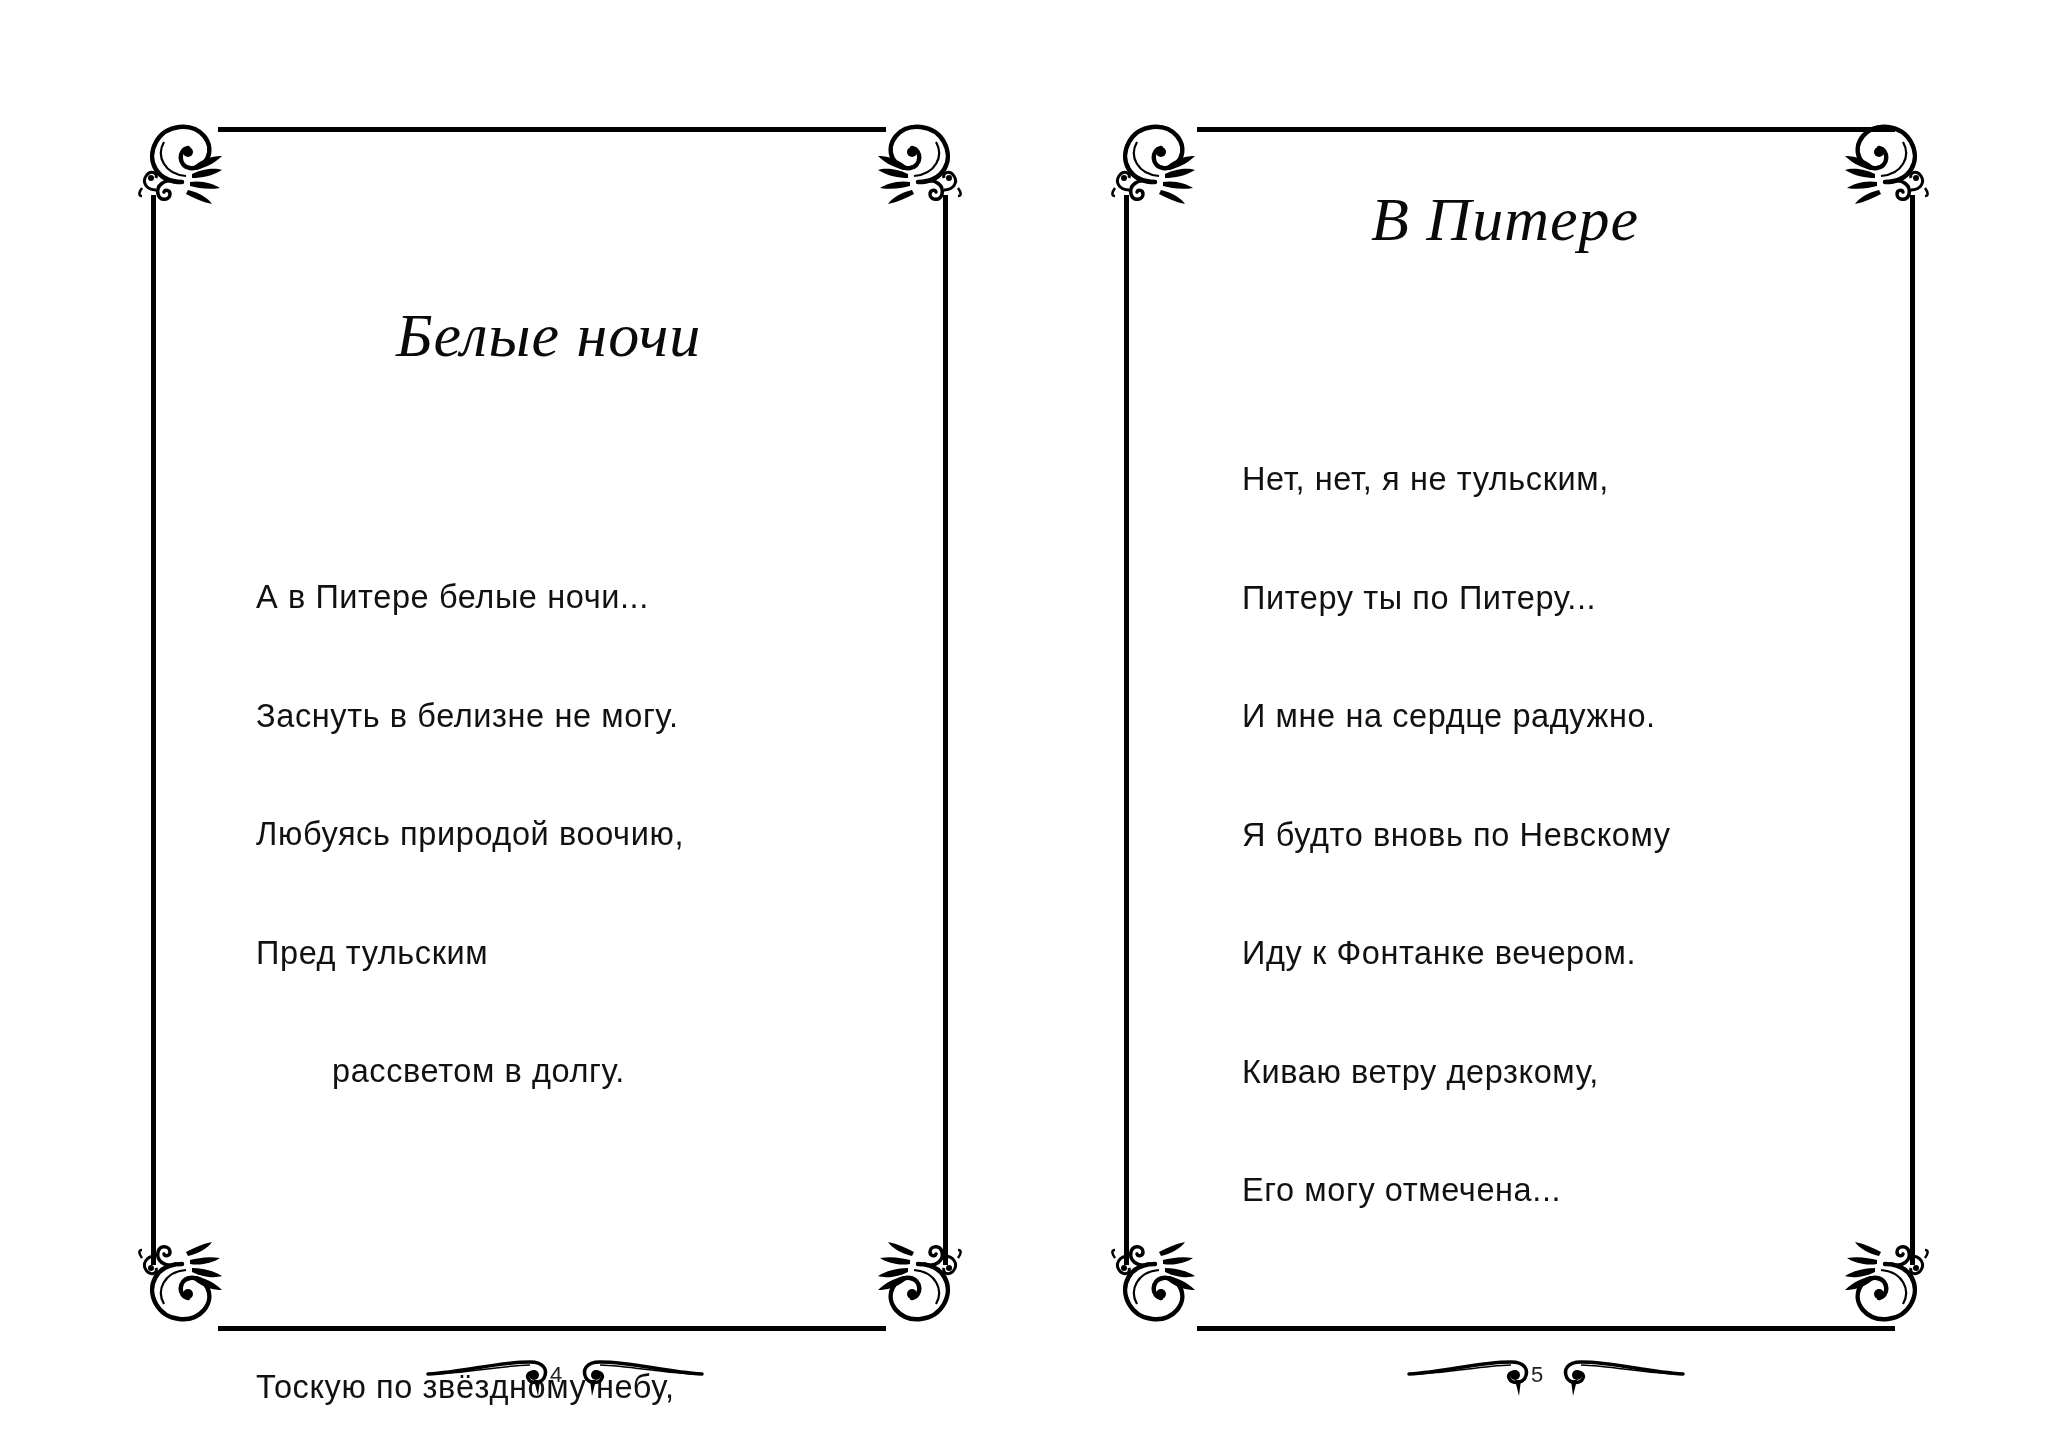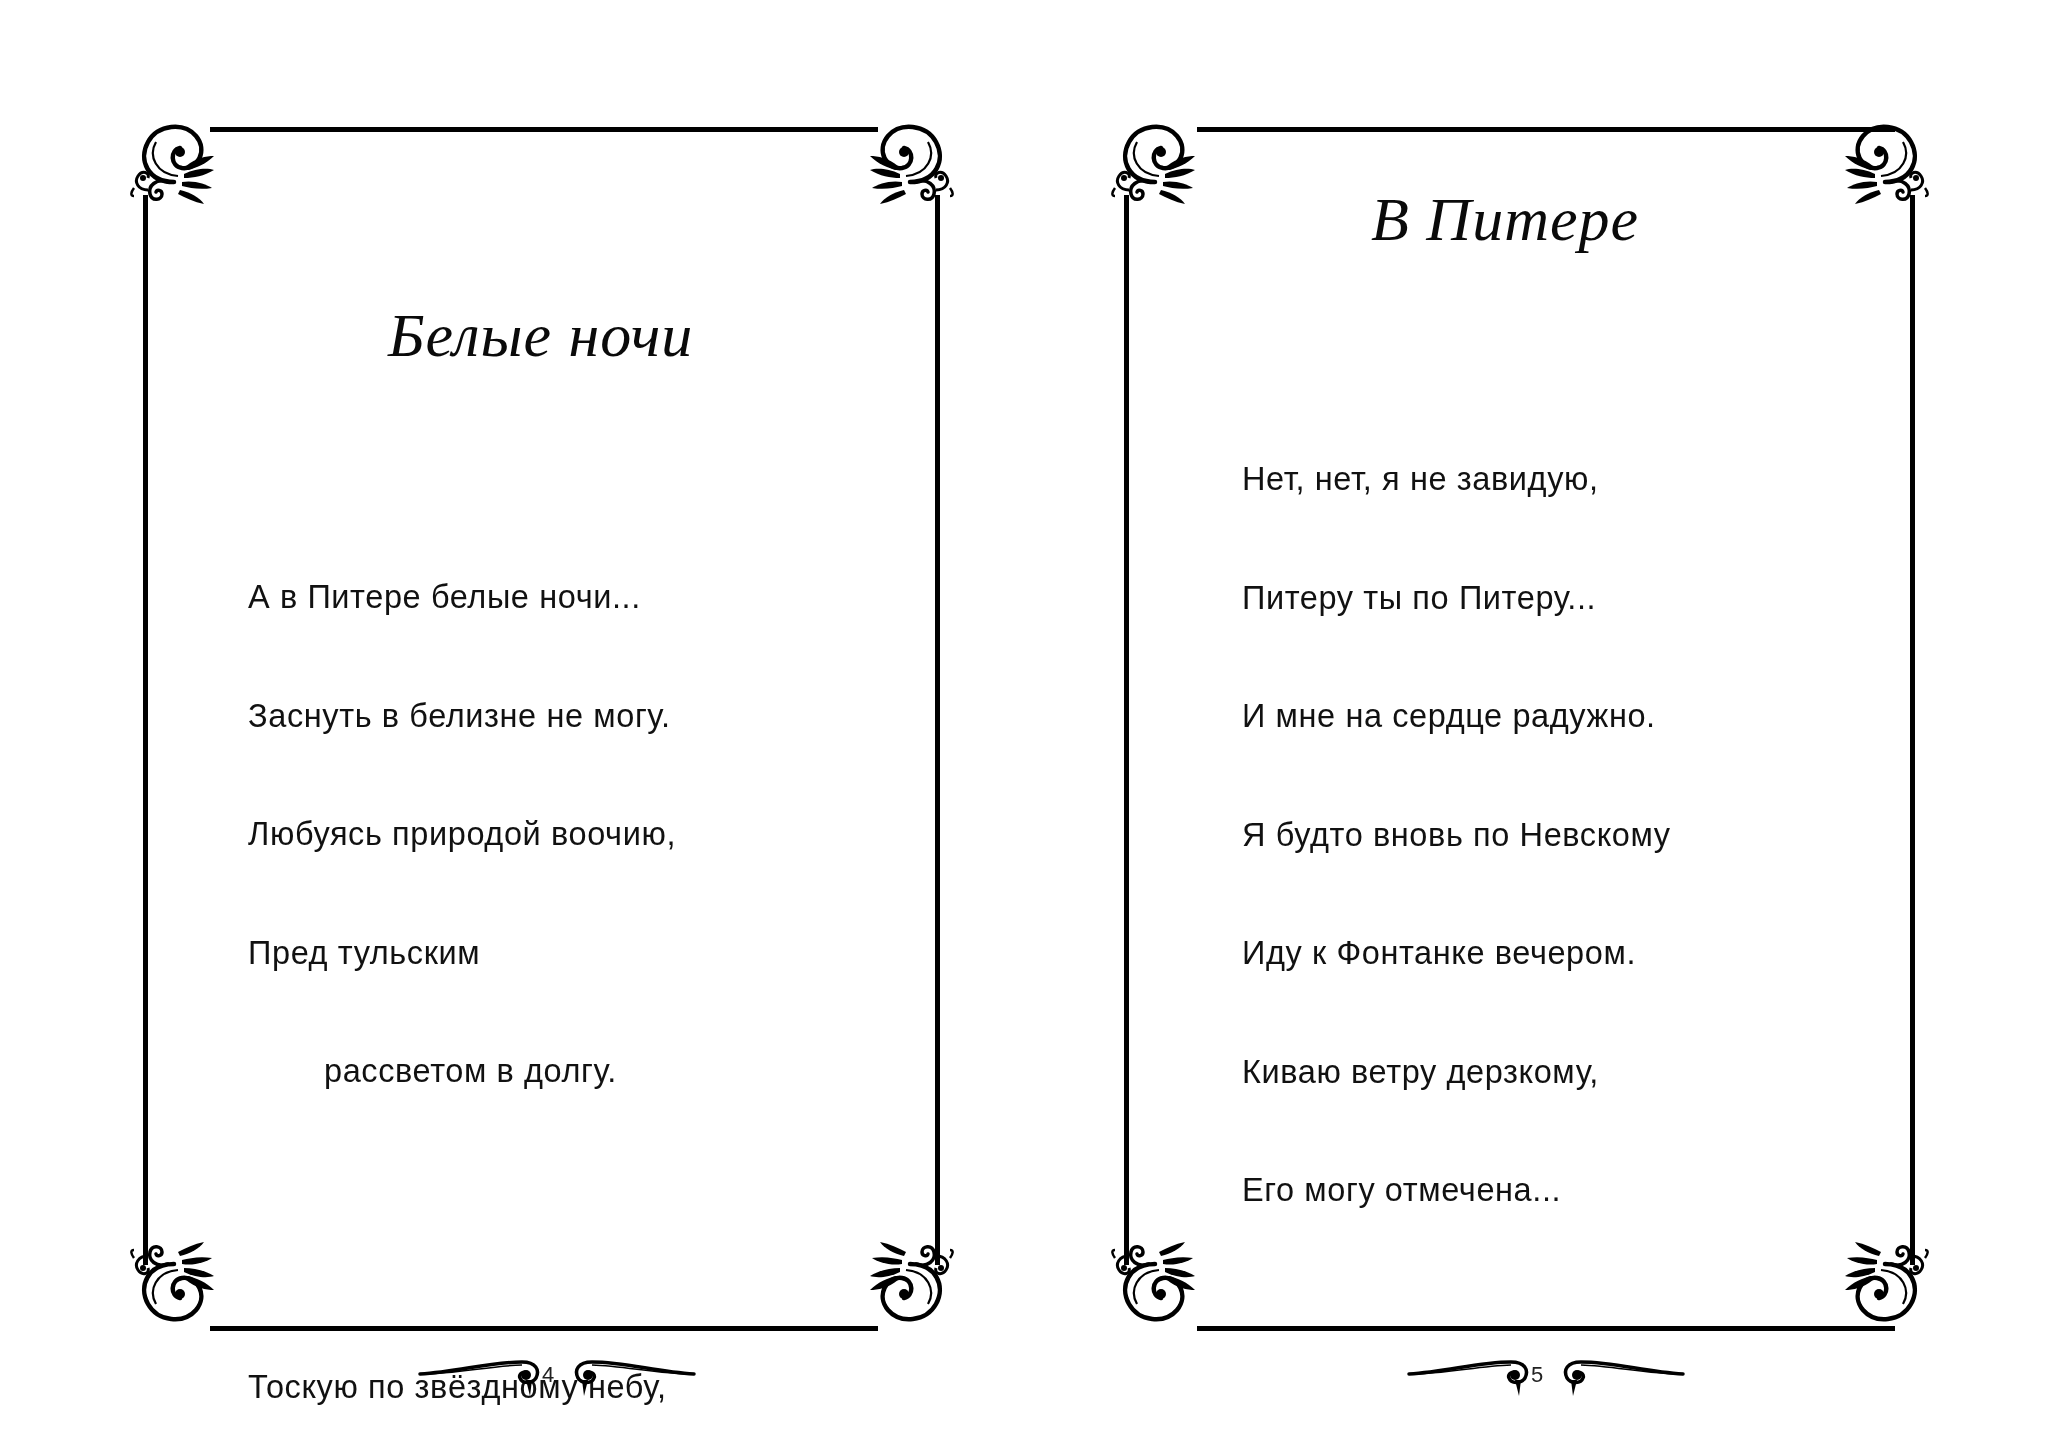--- a/index.html
+++ b/index.html
@@ -13,21 +13,21 @@
       position: relative;
       overflow: hidden;
       font-family: "Liberation Sans", sans-serif;
       color: #111111;
     }
     .page {
       position: absolute;
       top: 0;
       height: 1239px;
     }
-    .page-left { left: 0; width: 1029px; }
+    .page-left { left: 8px; width: 1029px; }
     .page-right { left: 1029px; width: 1029px; }
 
     .frame-line {
       position: absolute;
       background: #000;
     }
     .corner {
       position: absolute;
       width: 92px;
       height: 100px;
@@ -197,21 +197,21 @@
         <g transform="translate(92,100) scale(-1,-1)">
           <use href="#flourish"></use>
         </g>
       </svg>
   </div>
 
   <div class="title" style="left:342px; top:184px;">В Питере</div>
 
   <div class="poem" style="left:213px; top:302px;">
     <div class="stanza">
-      <span class="line">Нет, нет, я не завидую,</span>
+      <span class="line">Нет, нет, я не тульским,</span>
       <span class="line">Питеру ты по Питеру...</span>
       <span class="line">И мне на сердце радужно.</span>
       <span class="line">Я будто вновь по Невскому</span>
       <span class="line">Иду к Фонтанке вечером.</span>
       <span class="line">Киваю ветру дерзкому,</span>
       <span class="line">Его могу отмечена...</span>
     </div>
     
     
   </div>

